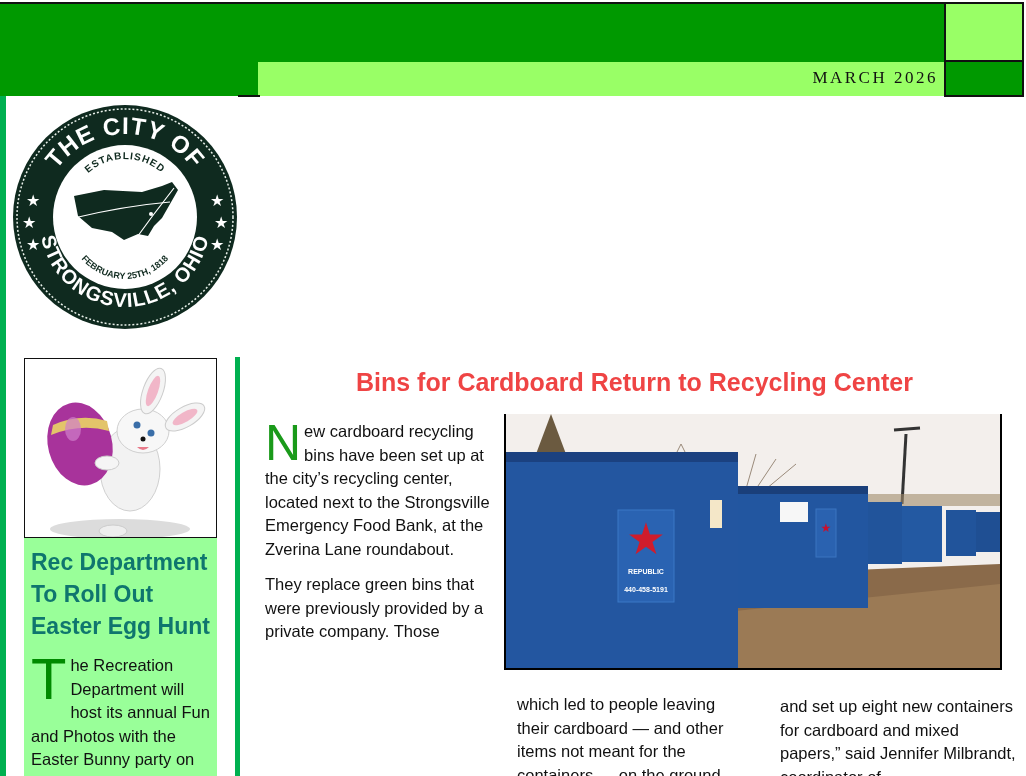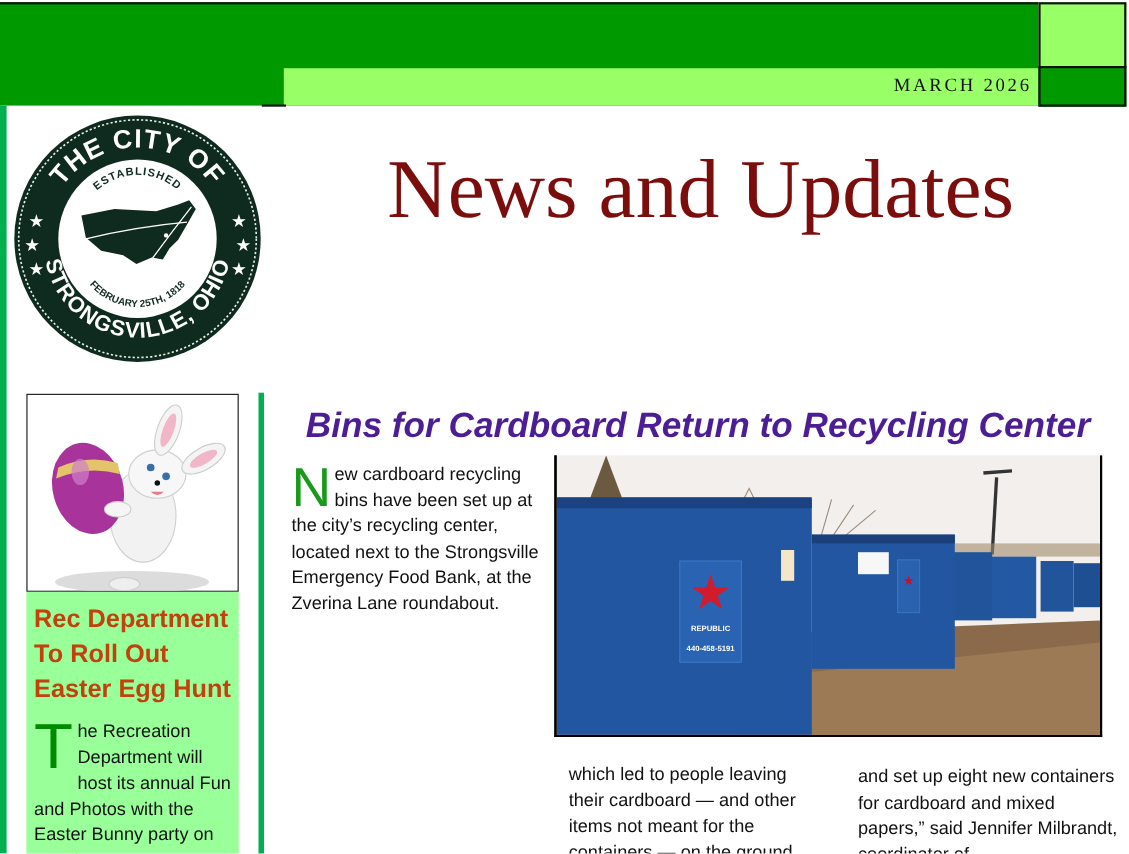--- a/index.html
+++ b/index.html
@@ -22,28 +22,28 @@
 
     
     .seal { left: 12px; top: 104px; width: 226px; height: 226px; }
 
     
     .title { left: 262px; top: 114px; width: 750px; text-align: center; font-family: "Liberation Serif", serif; color: #7b0d0d; font-size: 76px; line-height: 116px; }
 
     
     .bunny-box { left: 24px; top: 358px; width: 193px; height: 180px; border: 1px solid #111; box-sizing: border-box; background: #fff; overflow: hidden; }
     .side-panel { left: 24px; top: 538px; width: 193px; height: 240px; background: #99ff99; padding: 8px 6px 0 7px; box-sizing: border-box; }
-    .side-head { font-family: "Liberation Sans", sans-serif; font-weight: bold; font-size: 23px; line-height: 32px; color: #c2410c; margin: 0; }
+    .side-head { font-family: "Liberation Sans", sans-serif; font-weight: bold; font-size: 23px; line-height: 32px; color: #0f766e; margin: 0; }
     .side-body { font-family: "Liberation Sans", sans-serif; font-size: 16.5px; line-height: 23.5px; color: #111; margin-top: 12px; }
     .dropcap-side { float: left; font-size: 58px; line-height: 46px; color: #008a00; margin: 2px 4px 0 0; font-family: "Liberation Sans", sans-serif; }
 
     .col-divider { left: 235px; top: 357px; width: 5px; height: 420px; background: #00b050; }
 
     
-    .art-head { left: 262px; top: 368px; width: 745px; text-align: center; font-family: "Liberation Sans", sans-serif; font-weight: bold; font-size: 32px; color: #4c1d95; font-style: italic; }
+    .art-head { left: 262px; top: 368px; width: 745px; text-align: center; font-family: "Liberation Sans", sans-serif; font-weight: bold; font-size: 25px; color: #ef4444; }
     .col1 { left: 265px; top: 420px; width: 232px; font-family: "Liberation Sans", sans-serif; font-size: 16.5px; line-height: 23.5px; color: #111; }
     .col1 p { margin: 0 0 12px 0; }
     .dropcap-n { float: left; font-size: 50px; line-height: 42px; color: #1a9a1a; margin: 2px 3px 0 0; font-family: "Liberation Sans", sans-serif; }
     .col3 { left: 517px; top: 693px; width: 230px; font-family: "Liberation Sans", sans-serif; font-size: 16.5px; line-height: 23.5px; color: #111; }
     .col4 { left: 780px; top: 695px; width: 240px; font-family: "Liberation Sans", sans-serif; font-size: 16.5px; line-height: 23.5px; color: #111; }
 
     .photo { left: 504px; top: 414px; width: 498px; height: 256px; border: 2px solid #000; border-top: 0; box-sizing: border-box; overflow: hidden; background: #f4f1ee; }
     .photo-left-rule { left: 504px; top: 414px; width: 2px; height: 256px; background: #000; }
   </style>
 </head>
@@ -90,21 +90,20 @@
         <text x="198" y="146">★</text>
     </g>
     <path d="M 62 92 L 92 86 L 130 88 L 150 82 L 160 78 L 166 86 L 158 100 L 150 114 L 142 122 L 136 132 L 126 130 L 112 136 L 100 128 L 80 124 L 66 112 Z" fill="#0f2a1f"></path>
     <path d="M 62 114 Q 112 102 158 98" stroke="#fff" stroke-width="1.2" fill="none"></path>
     <path d="M 120 140 Q 140 112 162 84" stroke="#fff" stroke-width="1.2" fill="none"></path>
     <circle cx="139" cy="110" r="2" fill="#fff"></circle>
   </svg>
 </div>
 
 <div class="abs title">
-  <div>News and Updates</div>
 </div>
 
 <div class="abs bunny-box">
   <svg width="191" height="178" viewBox="0 0 191 178">
     <ellipse cx="95" cy="170" rx="70" ry="10" fill="#dcdcdc"></ellipse>
     <ellipse cx="105" cy="110" rx="30" ry="42" fill="#f2f2f2" stroke="#d0d0d0"></ellipse>
     <ellipse cx="118" cy="72" rx="26" ry="22" fill="#f7f7f7" stroke="#d0d0d0"></ellipse>
     <ellipse cx="128" cy="32" rx="10" ry="24" transform="rotate(20 128 32)" fill="#f4f4f4" stroke="#ccc"></ellipse>
     <ellipse cx="128" cy="32" rx="5" ry="16" transform="rotate(20 128 32)" fill="#f1b6c8"></ellipse>
     <ellipse cx="160" cy="58" rx="10" ry="22" transform="rotate(60 160 58)" fill="#f4f4f4" stroke="#ccc"></ellipse>
@@ -126,20 +125,21 @@
     <span class="dropcap-side">T</span><span>he Recreation Department will host its annual Fun and Photos with the Easter Bunny party on March</span>
   </div>
 </div>
 
 <div class="abs col-divider"></div>
 
 <div class="abs art-head">Bins for Cardboard Return to Recycling Center</div>
 
 <div class="abs col1">
   <p><span class="dropcap-n">N</span><span>ew cardboard recycling bins have been set up at the city’s recycling center, located next to the Strongsville Emergency Food Bank, at the Zverina Lane roundabout.</span></p>
+  <p>They replace green bins that were previously provided by a private company. Those</p>
 </div>
 
 <div class="abs photo">
   <svg width="494" height="256" viewBox="0 0 494 256">
     <rect x="0" y="0" width="494" height="256" fill="#f3efec"></rect>
 
     <path d="M 0 170 L 494 150 L 494 256 L 0 256 Z" fill="#8a6a4a"></path>
     <path d="M 200 200 L 494 170 L 494 256 L 160 256 Z" fill="#9b7a55"></path>
 
     <path d="M 30 40 L 45 0 L 60 40 Z" fill="#6b5a40"></path>

